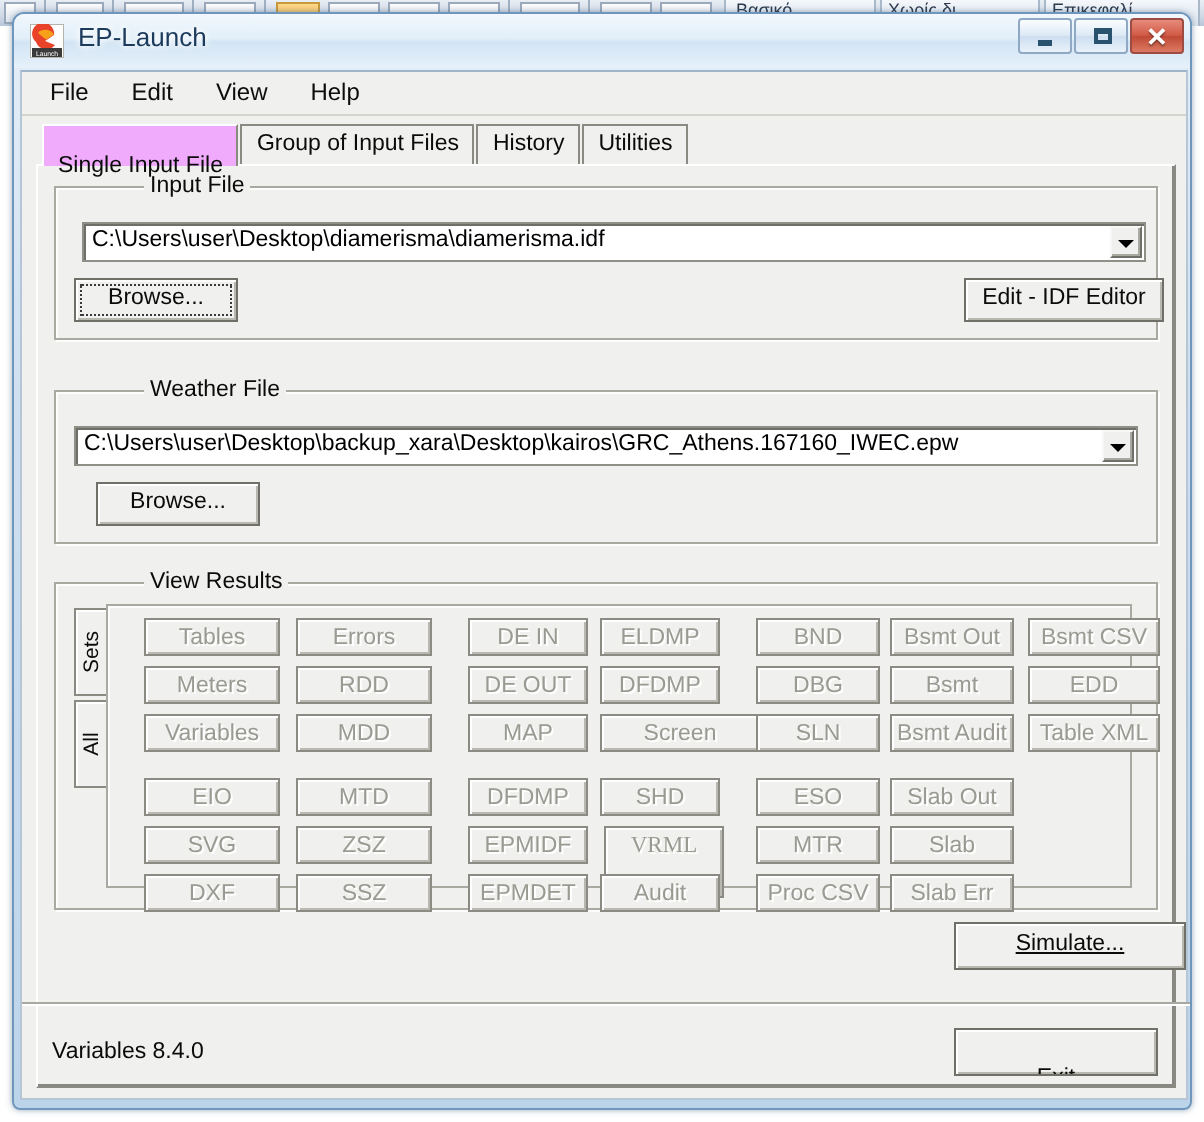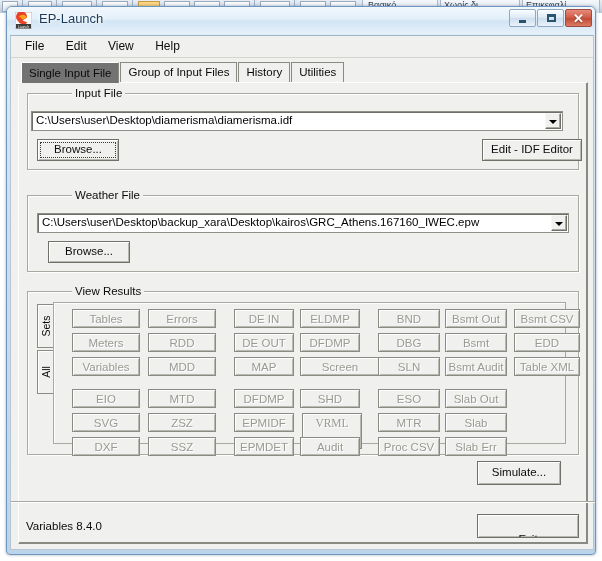--- a/index.html
+++ b/index.html
@@ -131,22 +131,22 @@
     height: 20px; padding: 3px 7px 0 7px;
     font-size: 11.5px; color: #0b0b0b;
     background: #f0f0ee;
     border: 1px solid #8a8a82;
     border-bottom: none;
     margin-right: 1px;
     cursor: default;
     white-space: nowrap;
   }
   .tab.active {
-    background: #737373;
-    padding-top: 4px; height: 21px;
+    background: #f0abfc;
+    padding-top: 14px; height: 21px;
     margin-left: -1px;
     border-color: #ffffff #8a8a82 #8a8a82 #ffffff;
     z-index: 3;
   }
   #tab-panel {
     position: absolute; left: 0; top: 20px;
     width: 570px; height: 462px;
     background: #f0f0ee;
     border: 1px solid #8a8a82;
     border-top-color: #fff; border-left-color: #fff;
@@ -321,21 +321,21 @@
         <div class="tab">Group of Input Files</div>
         <div class="tab">History</div>
         <div class="tab">Utilities</div>
       </div>
 
       <div id="tab-panel">
 
         <div class="groupbox" style="left:8px; top:10px; width:552px; height:77px;">
           <div class="group-label">Input File</div>
 
-          <div class="combo" style="left:3px; top:17px; width:532px;">
+          <div class="combo" style="left:13px; top:17px; width:532px;">
             <div class="val">C:\Users\user\Desktop\diamerisma\diamerisma.idf</div>
             <div class="arrowbtn">
               <i></i>
             </div>
           </div>
 
           <div class="btn focus" style="left:9px; top:45px; width:82px; height:22px;">Browse...</div>
           <div class="btn" style="left:454px; top:45px; width:100px; height:22px;">Edit - IDF Editor</div>
         </div>
 
@@ -404,21 +404,21 @@
 
             <div class="btn gdis" style="left:18px;  top:134px;width:68px; height:19px;">DXF</div>
             <div class="btn gdis" style="left:94px;  top:134px;width:68px; height:19px;">SSZ</div>
             <div class="btn gdis" style="left:180px; top:134px;width:60px; height:19px;">EPMDET</div>
             <div class="btn gdis" style="left:246px; top:134px;width:60px; height:19px;">Audit</div>
             <div class="btn gdis" style="left:324px; top:134px;width:62px; height:19px;">Proc CSV</div>
             <div class="btn gdis" style="left:391px; top:134px;width:62px; height:19px;">Slab Err</div>
           </div>
         </div>
 
-        <div class="btn" style="left:458px; top:378px; width:84px; height:24px; padding-top:5px;">Simulate...</div>
+        <div class="btn" style="left:458px; top:378px; width:116px; height:24px; padding-top:5px;text-decoration:underline;">Simulate...</div>
 
       </div>
     </div>
 
     <div id="statusbar">
       <div id="status-text">Variables 8.4.0</div>
       <div class="btn" style="left:466px; top:12px; width:102px; height:24px; padding-top:19px;">Exit</div>
     </div>
 
   </div>

